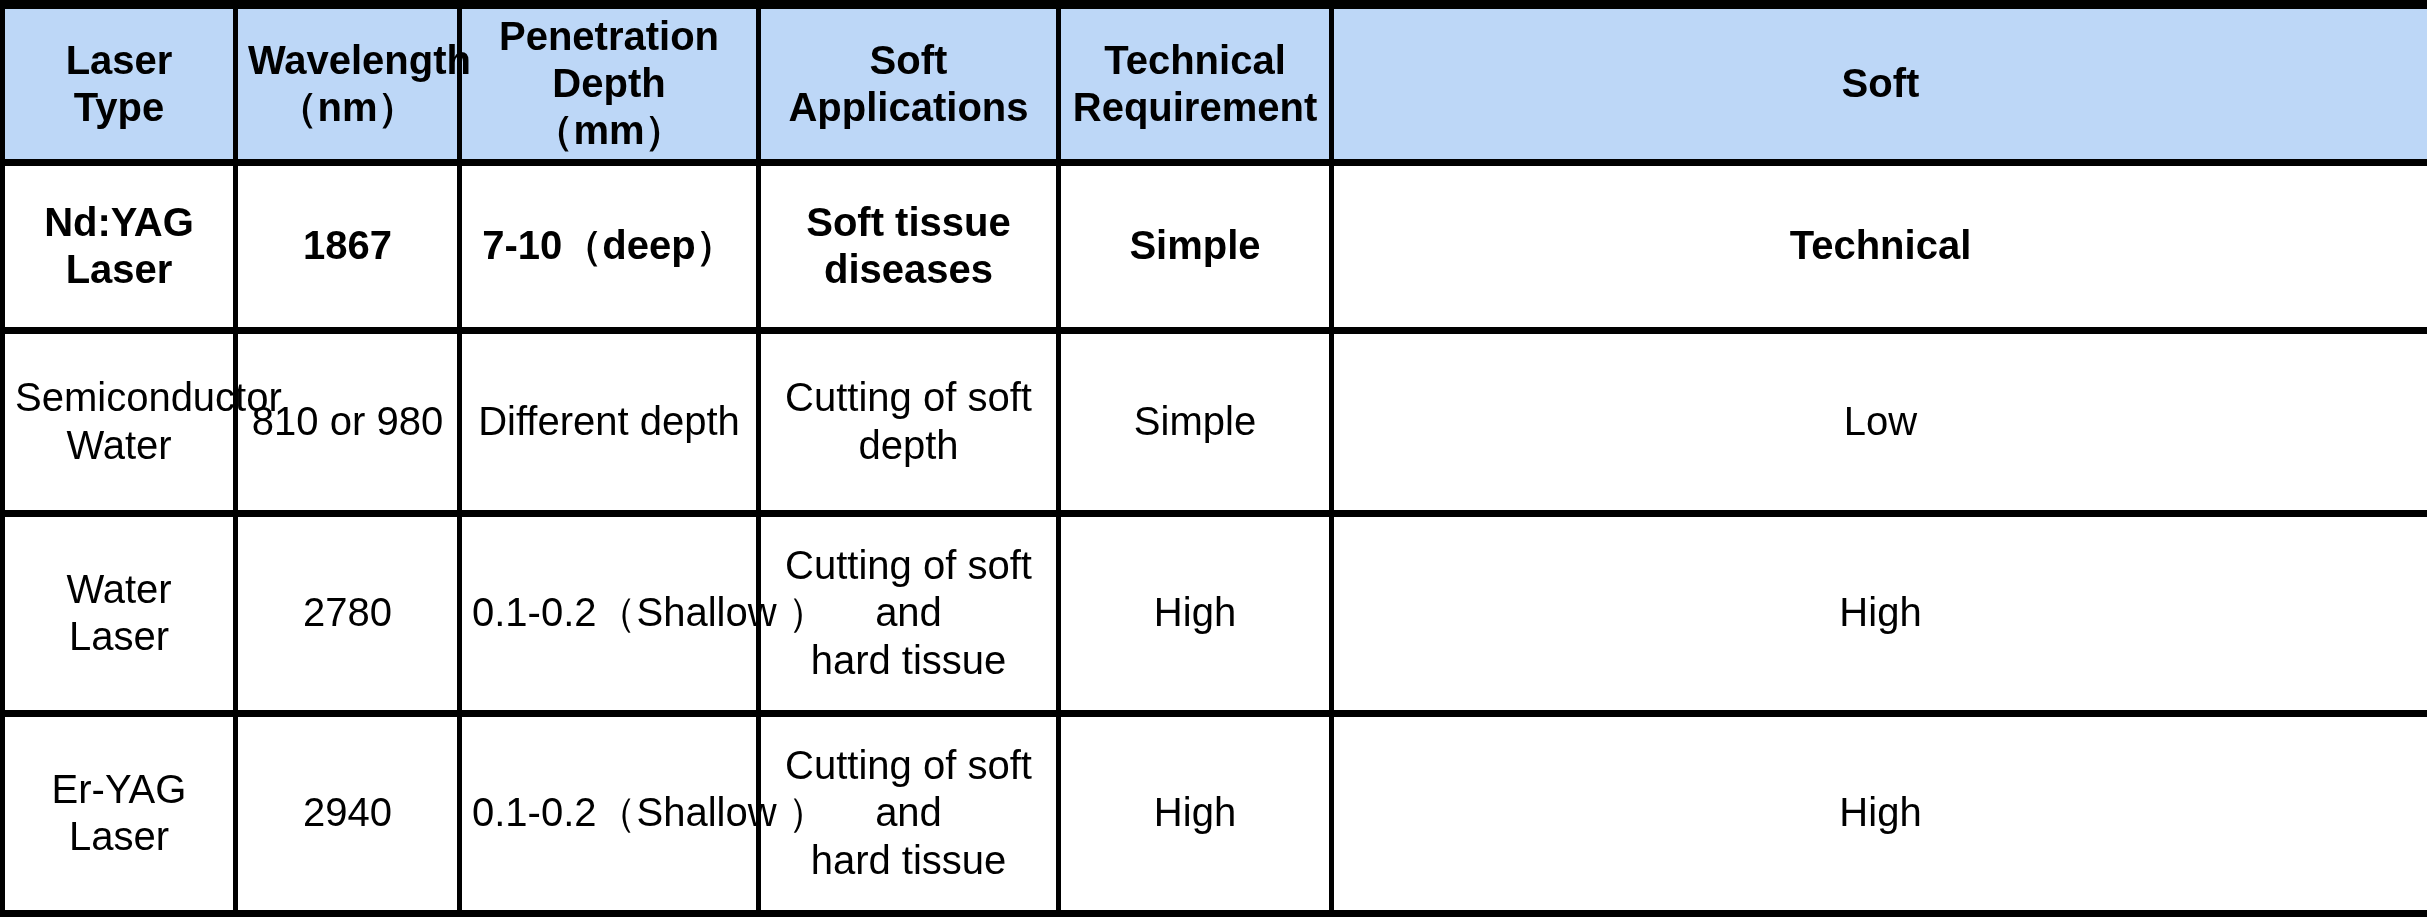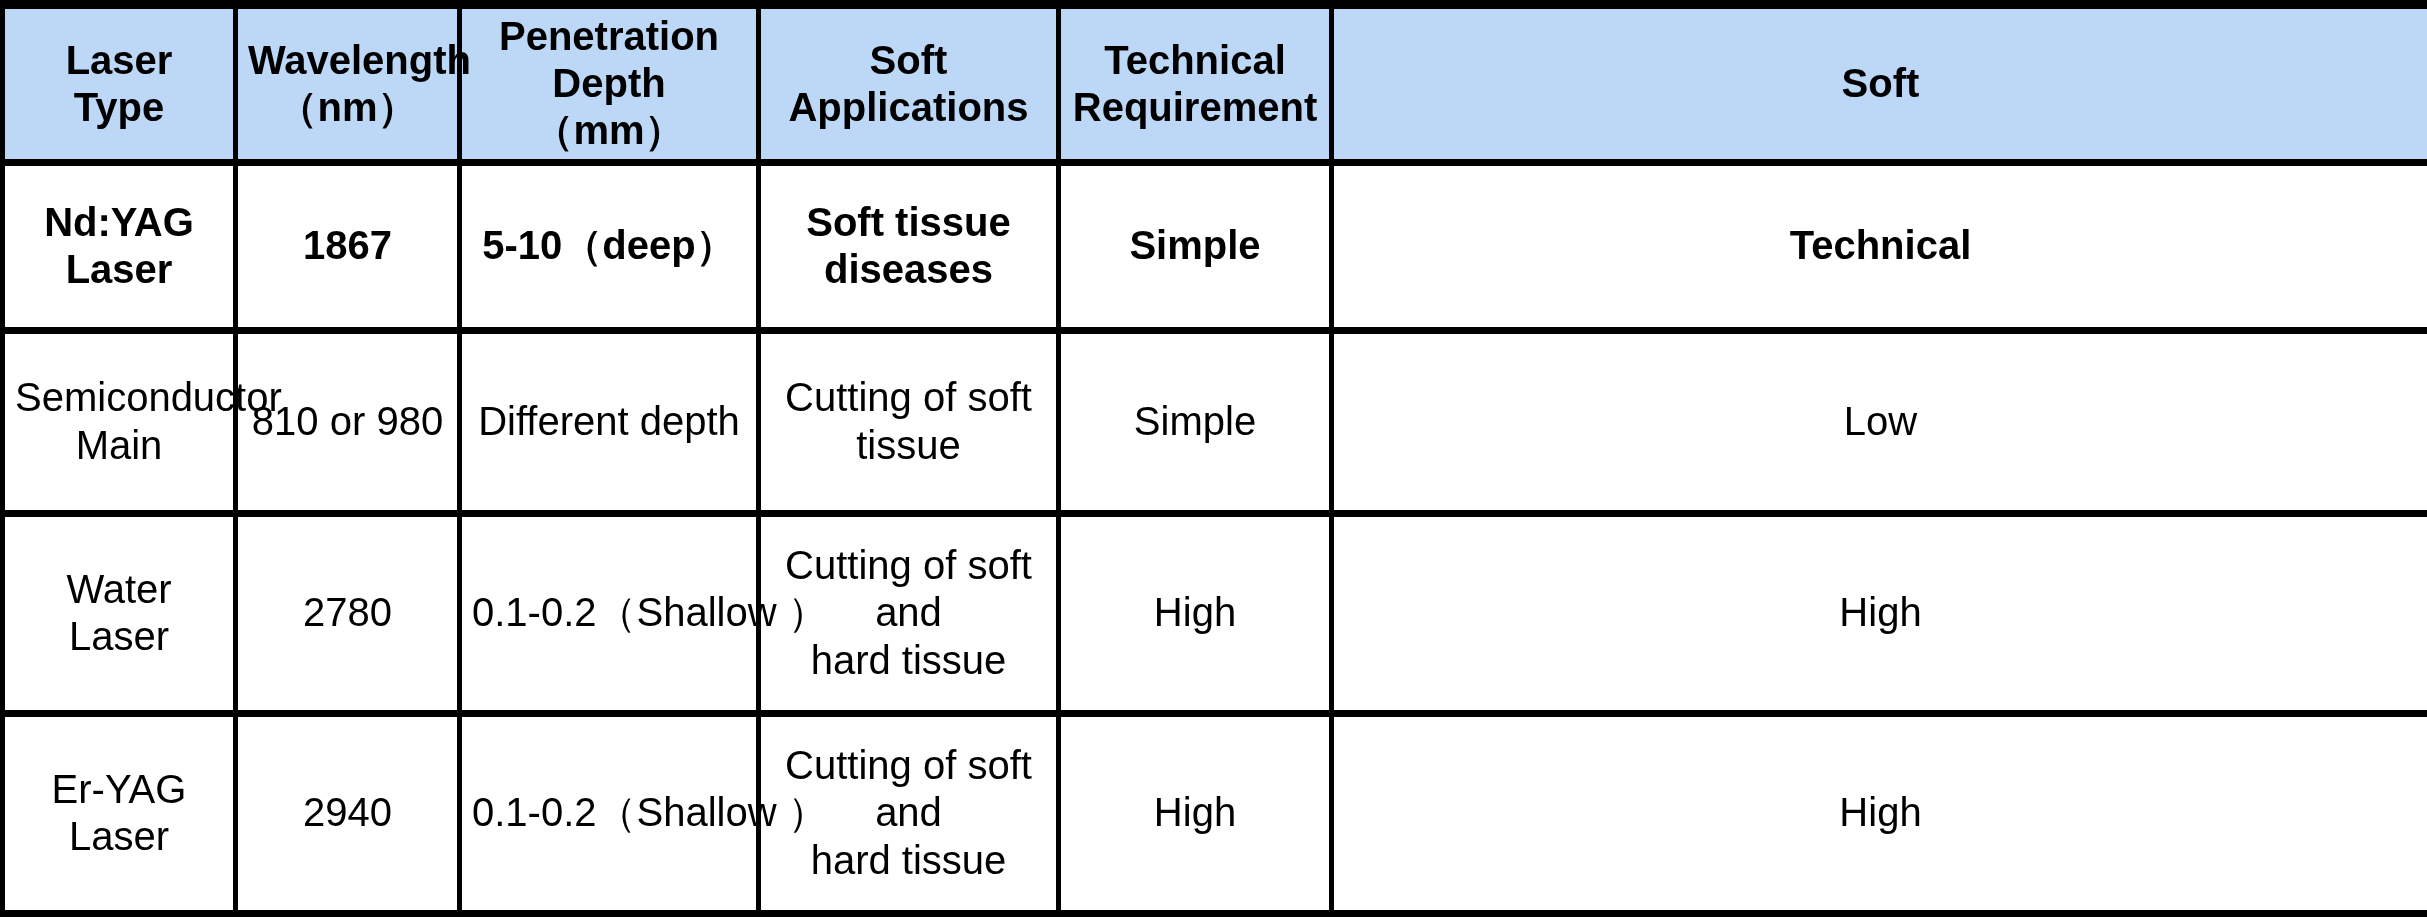--- a/index.html
+++ b/index.html
@@ -128,46 +128,46 @@
     <tbody>
 
       <tr class="r1 row-emphasis">
         <td>
           <span class="cell-line">Nd:YAG Laser</span>
         </td>
         <td>
           <span class="cell-line">1867</span>
         </td>
         <td>
-          <span class="cell-line nowrap">5-10（deep）</span>
+          <span class="cell-line nowrap">7-10（deep）</span>
         </td>
         <td>
           <span class="cell-line">Soft tissue diseases</span>
         </td>
         <td>
           <span class="cell-line">Simple</span>
         </td>
         <td>
           <span class="cell-line">Technical</span>
         </td>
       </tr>
 
       <tr class="r2">
         <td>
           <span class="cell-line">Semiconductor</span>
-          <span class="cell-line">Main</span>
+          <span class="cell-line">Water</span>
         </td>
         <td>
           <span class="cell-line">810 or 980</span>
         </td>
         <td>
           <span class="cell-line nowrap">Different depth</span>
         </td>
         <td>
-          <span class="cell-line">Cutting of soft tissue</span>
+          <span class="cell-line">Cutting of soft depth</span>
         </td>
         <td>
           <span class="cell-line">Simple</span>
         </td>
         <td>
           <span class="cell-line">Low</span>
         </td>
       </tr>
 
       <tr class="r3">

